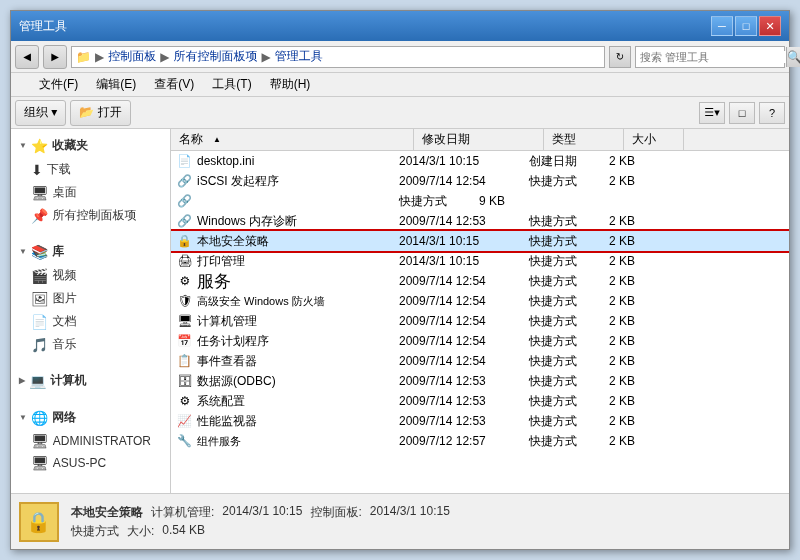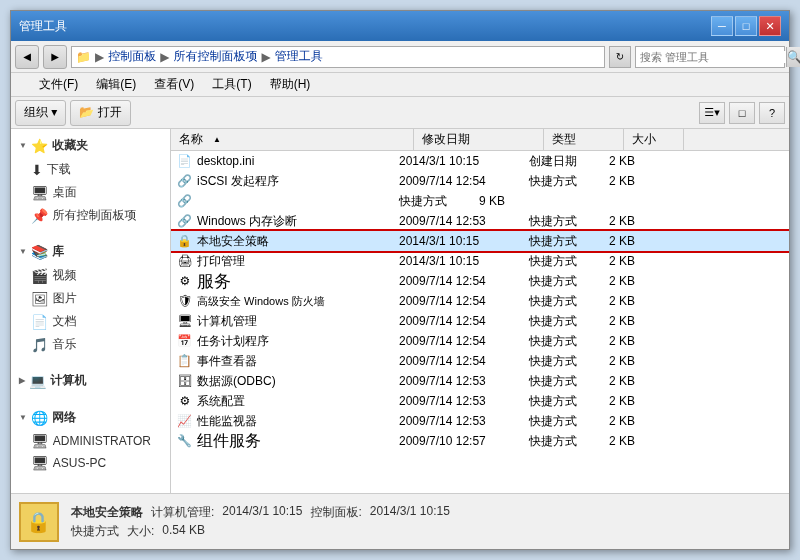--- a/index.html
+++ b/index.html
@@ -599,23 +599,23 @@
               <span class="file-icon">📈</span>
               <span style="font-size: 12px;">性能监视器</span>
             </div>
             <div class="file-col" style="width: 130px;">2009/7/14 12:53</div>
             <div class="file-col" style="width: 80px;">快捷方式</div>
             <div class="file-col" style="width: 60px;">2 KB</div>
           </div>
           <div class="file-row">
             <div class="file-name-cell" style="width: 220px;">
               <span class="file-icon">🔧</span>
-              <span style="font-size: 16px;">组件服务</span>
-            </div>
-            <div class="file-col" style="width: 130px;">2009/7/10 12:57</div>
+              <span style="font-size: 11px;">组件服务</span>
+            </div>
+            <div class="file-col" style="width: 130px;">2009/7/12 12:57</div>
             <div class="file-col" style="width: 80px;">快捷方式</div>
             <div class="file-col" style="width: 60px;">2 KB</div>
           </div>
         </div>
     </div>
   </div>
 
   <div class="status-bar">
     <div class="status-icon">🔒</div>
     <div class="status-info">

